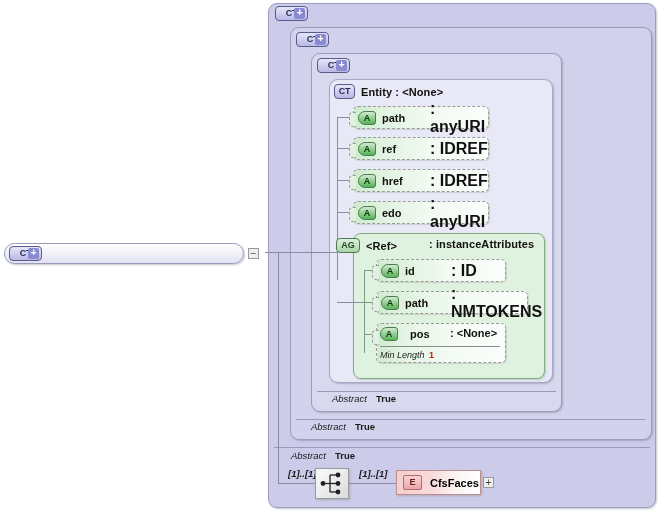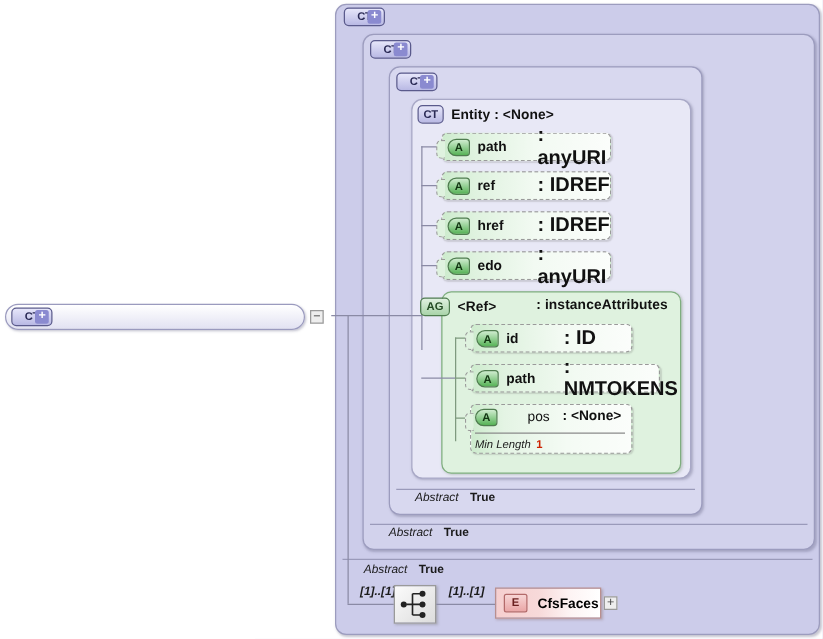--- a/index.html
+++ b/index.html
@@ -214,21 +214,21 @@
     <span class="icon ico-a">A</span>
     <span class="nm">path</span>
     <span class="ty" style="left:74px;">: NMTOKENS</span>
   </div>
 
   <div class="facetbox" style="left:376px;top:323px;width:130px;height:40px;">
     <span class="notch" style="top:6px;"></span>
   </div>
   <div class="ct-head" style="left:380px;top:327px;">
     <span class="icon ico-a">A</span>
-    <span class="nm" style="margin-left:18px;font-weight:normal;">pos</span>
+    <span class="nm" style="margin-left:6px;font-weight:bold;">pos</span>
   </div>
   <div class="ct-head" style="left:450px;top:327px;">
     <span>: &lt;None&gt;</span>
   </div>
   <div class="facet-sep" style="left:380px;top:346px;width:120px;"></div>
   <div class="facet-lbl" style="left:380px;top:350px;">Min Length</div>
   <div class="facet-val" style="left:429px;top:350px;">1</div>
 
   <div class="rootnode" style="left:4px;top:243px;width:240px;">
     <span class="icon ico-ct">CT<span class="plus">+</span></span>

